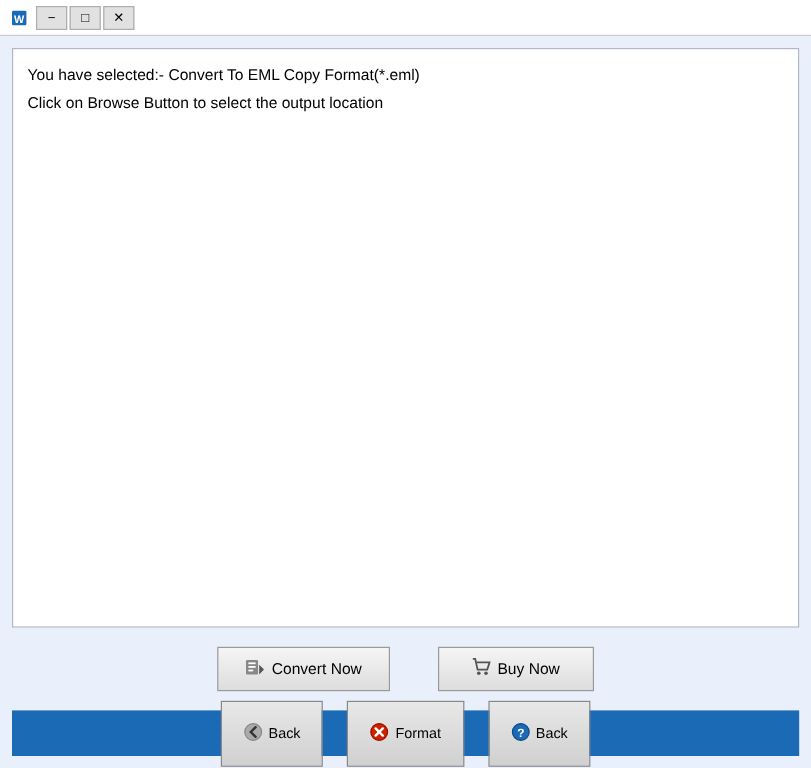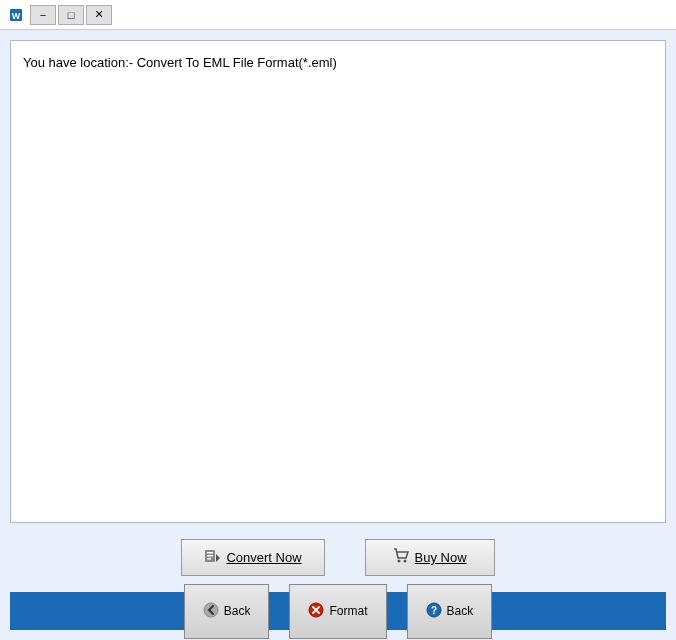--- a/index.html
+++ b/index.html
@@ -126,21 +126,20 @@
       background: linear-gradient(to bottom, #f5f5f5, #ddd);
       border: 1px solid #999;
       padding: 8px 22px;
       cursor: pointer;
       font-size: 13px;
       display: flex;
       align-items: center;
       gap: 6px;
       min-width: 130px;
       justify-content: center;
-      text-decoration: underline;
     }
 
     
     .nav-bar {
       background: #1a6ab5;
       height: 38px;
       display: flex;
       align-items: center;
       justify-content: center;
       gap: 20px;
@@ -171,21 +170,22 @@
   <div class="title-bar-controls">
     <button class="title-btn">−</button>
     <button class="title-btn">□</button>
     <button class="title-btn close">✕</button>
   </div>
 </div>
 
 <div class="window-body">
 
   <div class="output-area">
-    <div>You have location:- Convert To EML File Format(*.eml)</div>
+    <div>You have selected:- Convert To EML Copy Format(*.eml)</div>
+    <div>Click on Browse Button to select the output location</div>
   </div>
 
 
   <div class="action-row">
     <button class="action-btn">
       <span>
         <svg width="16" height="16" viewBox="0 0 16 16">
           <rect x="1" y="2" width="10" height="12" fill="#888" rx="1"></rect>
           <rect x="3" y="4" width="6" height="1.5" fill="white"></rect>
           <rect x="3" y="7" width="6" height="1.5" fill="white"></rect>

